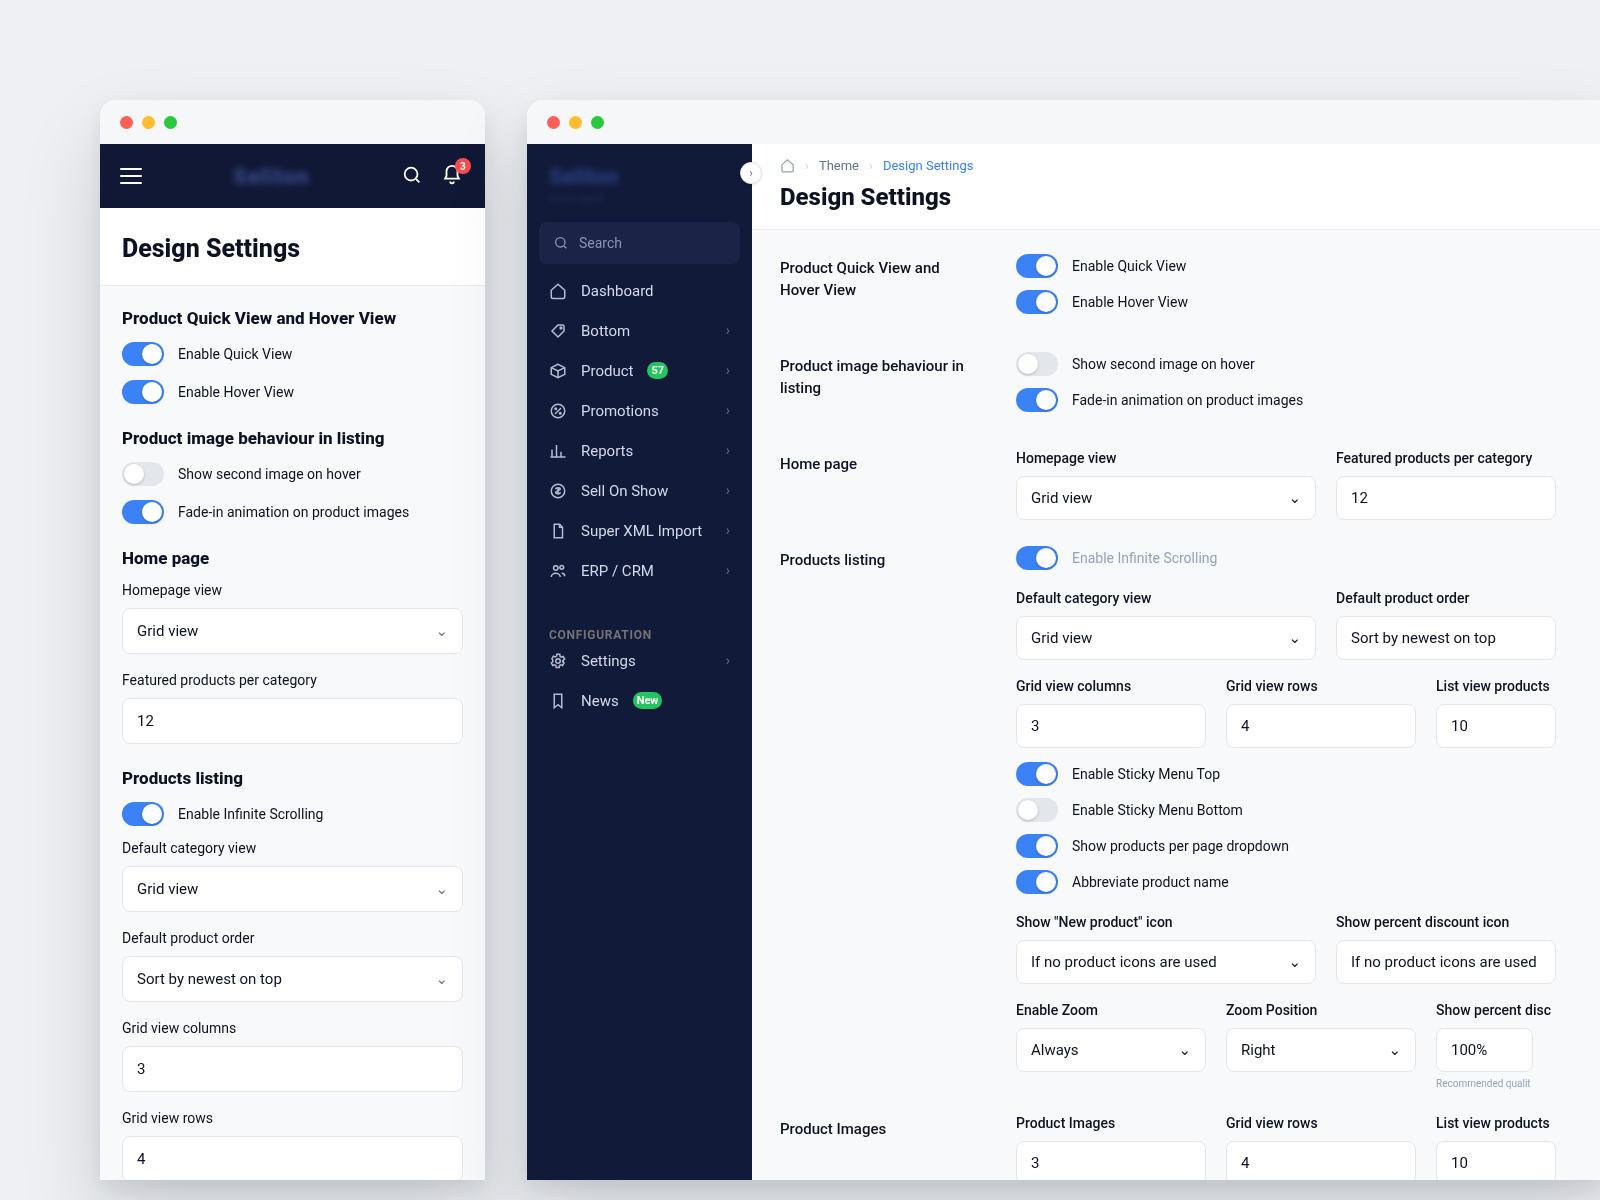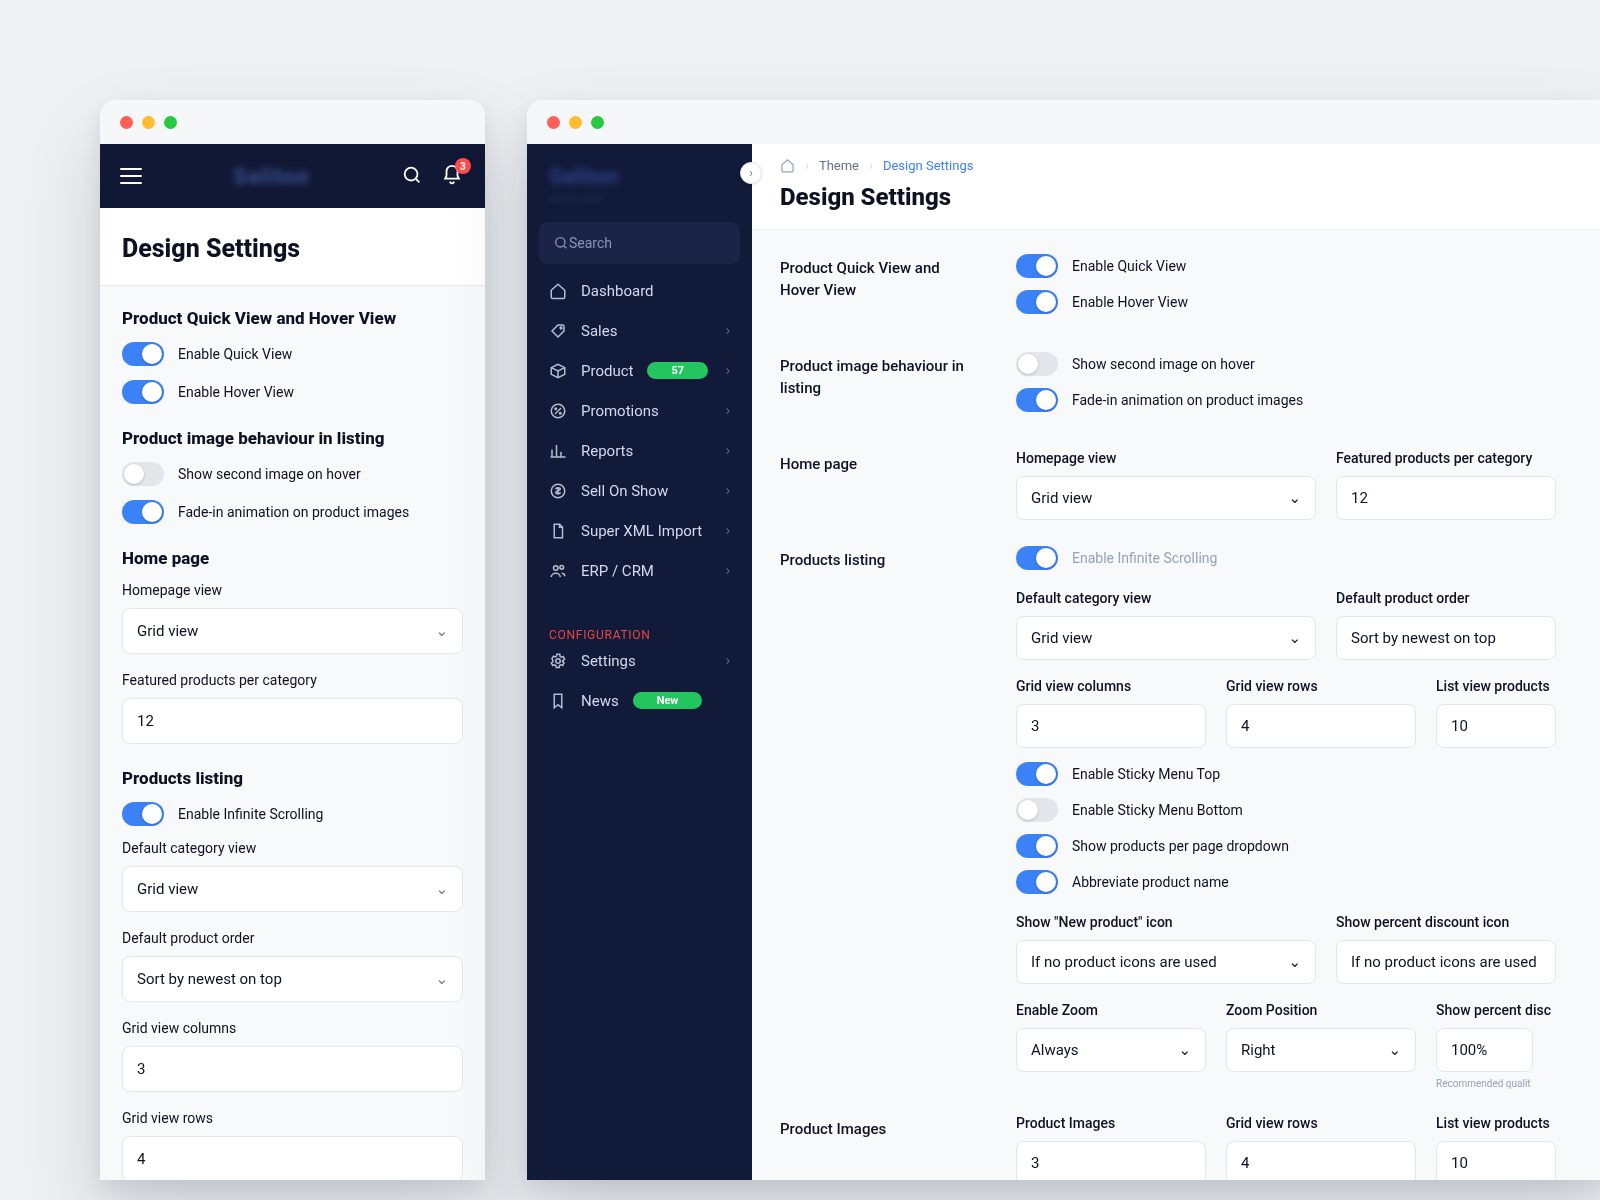--- a/index.html
+++ b/index.html
@@ -55,27 +55,27 @@
   background: #fff; border-radius: 16px 0 0 0; overflow: hidden;
   box-shadow: 0 40px 80px rgba(15,23,42,.15), 0 8px 20px rgba(15,23,42,.08);
 }
 .desktop-body { display:flex; height: calc(100% - 44px); }
 
 .sidebar { width:225px; background:#121a3a; color:#c7cbe0; display:flex; flex-direction:column; padding: 12px 12px 0; position:relative; }
 .sidebar-logo { color:#2a3e80; font-weight:800; font-size:22px; filter: blur(3px); padding: 8px 10px 4px; }
 .sidebar-sub  { color:#1f2c54; font-size:10px; filter:blur(2px); padding: 0 10px 18px; }
 .collapse-btn { position:absolute; right:-10px; top:18px; width:22px; height:22px; border-radius:50%; background:#fff; border:1px solid #e3e6eb; display:flex; align-items:center; justify-content:center; color:#64748b; font-size:12px; box-shadow:0 1px 3px rgba(0,0,0,.1); }
 
-.searchbox { background:#1b2447; border-radius:8px; height:42px; display:flex; align-items:center; padding:0 14px; margin: 0 0 18px; color:#8a93b8; font-size:14px; }
+.searchbox { background:#1b2447; border-radius:8px; height:42px; display:flex; align-items:center; gap:10px; padding:0 14px; margin: 0 0 18px; color:#8a93b8; font-size:14px; }
 
 .nav-item { display:flex; align-items:flex-start; gap:14px; height:40px; padding:0 10px; border-radius:8px; font-size:15px; color:#d4d8ec; position:relative; }
 .nav-item .nv-icon { width:18px; height:18px; opacity:.85; display:flex; align-items:center; justify-content:center; }
 .nav-item .chev-r { margin-left:auto; color:#5d6690; font-size:14px; }
-.nav-badge { background:#22c55e; color:#fff; font-size:11px; font-weight:700; border-radius:10px; padding:2px 24px; }
-.nav-group-label { font-size:12px; letter-spacing:.06em; color:#ef4444; font-weight:400; padding: 26px 10px 10px; }
+.nav-badge { background:#22c55e; color:#fff; font-size:11px; font-weight:700; border-radius:10px; padding:2px 4px; }
+.nav-group-label { font-size:12px; letter-spacing:.06em; color:#737373; font-weight:700; padding: 26px 10px 10px; }
 
 .main { flex:1; background:#fff; display:flex; flex-direction:column; }
 .main-header { padding: 14px 28px 18px; border-bottom:1px solid #eceef2; background:#fff; }
 .breadcrumb { display:flex; align-items:center; gap:10px; font-size:13px; color:#64748b; margin-bottom:10px; }
 .breadcrumb .link { color:#3b82f6; }
 .breadcrumb .sep { color:#cbd5e1; }
 .main-header h1 { font-size:24px; font-weight:800; color:#0c1222; }
 
 .settings-grid { flex:1; overflow:hidden; background:#f8f9fb; padding: 24px 28px 0; }
 .srow { display:flex; gap: 36px; margin-bottom: 26px; }
@@ -232,21 +232,21 @@
             </span>
           <span>Dashboard</span>
         </div>
         <div class="nav-item">
           <span class="nv-icon">
               <svg viewBox="0 0 24 24" width="18" height="18" fill="none" stroke="currentColor" stroke-width="2">
                 <path d="M20 12 12 20 4 12l8-8h6a2 2 0 0 1 2 2Z"></path>
                 <circle cx="16" cy="8" r="1.2"></circle>
               </svg>
             </span>
-          <span>Sales</span>
+          <span>Bottom</span>
           <span class="chev-r">›</span>
         </div>
         <div class="nav-item">
           <span class="nv-icon">
               <svg viewBox="0 0 24 24" width="18" height="18" fill="none" stroke="currentColor" stroke-width="2">
                 <path d="M12 3 3 7.5v9L12 21l9-4.5v-9Z"></path>
                 <path d="M3 7.5 12 12l9-4.5"></path>
                 <path d="M12 12v9"></path>
               </svg>
             </span>

